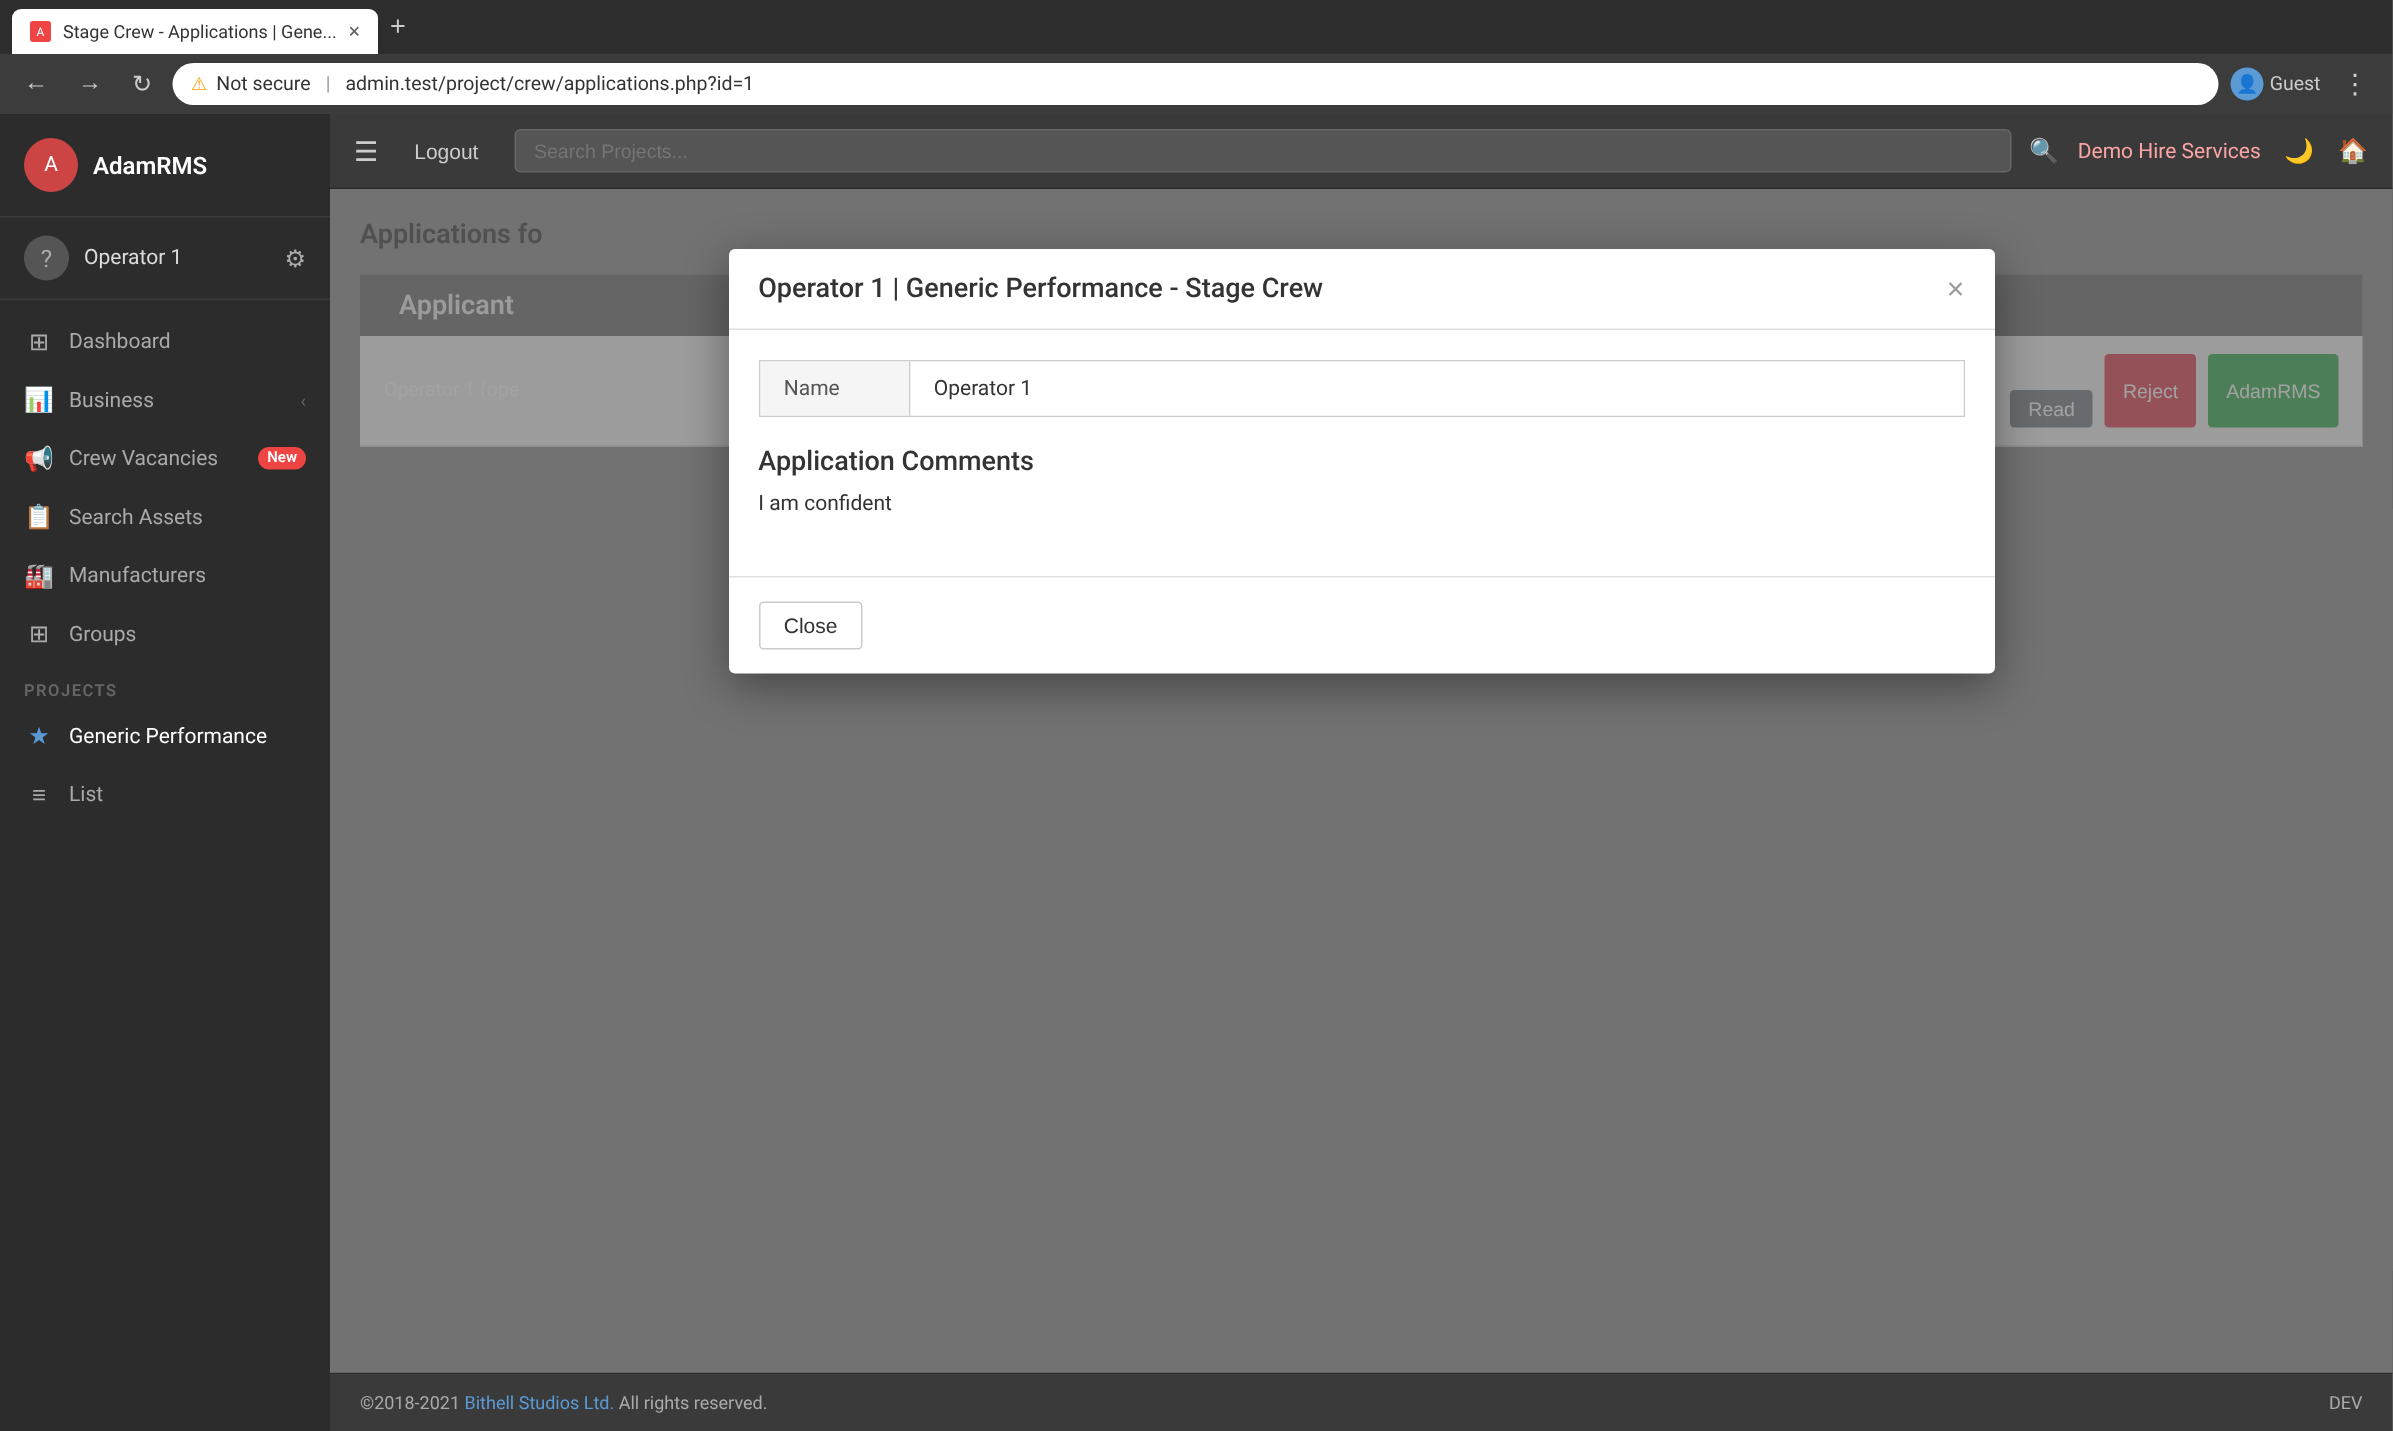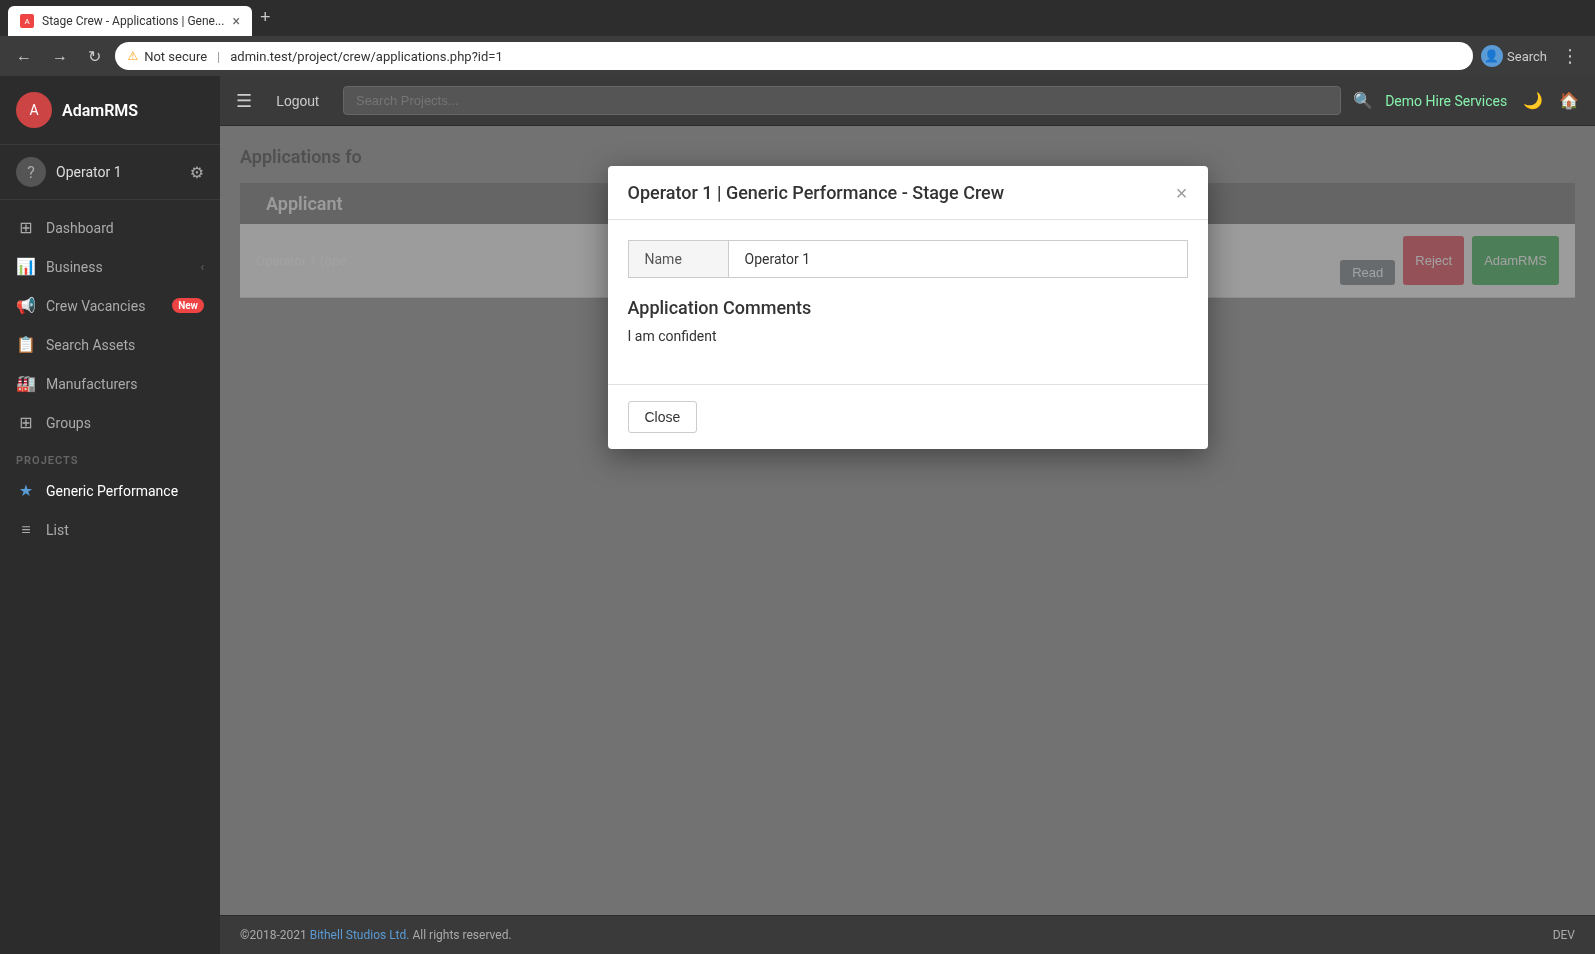--- a/index.html
+++ b/index.html
@@ -42,21 +42,21 @@
     .sidebar-item.active { color: #fff; }
     .sidebar-item.active .item-icon { color: #5b9bd5; }
 
     
     .topbar { background: #3a3a3a; height: 50px; display: flex; align-items: center; padding: 0 16px; gap: 12px; border-bottom: 1px solid #2c2c2c; }
     .topbar-hamburger { color: #ccc; font-size: 18px; cursor: pointer; }
     .topbar-btn { background: none; border: none; color: #ccc; font-size: 14px; cursor: pointer; padding: 6px 12px; }
     .topbar-search { flex: 1; background: #555; border: 1px solid #666; border-radius: 4px; color: #ccc; padding: 6px 12px; font-size: 13px; }
     .topbar-search-btn { background: none; border: none; color: #ccc; cursor: pointer; font-size: 16px; }
     .topbar-right { margin-left: auto; display: flex; align-items: center; gap: 16px; }
-    .topbar-service { color: #86efac; font-size: 14px; }
+    .topbar-service { color: #fca5a5; font-size: 14px; }
     .topbar-moon { color: #ccc; font-size: 16px; cursor: pointer; }
     .topbar-home { color: #ccc; font-size: 16px; cursor: pointer; }
 
     
     .main-content { flex: 1; background: #888; overflow: auto; position: relative; }
     .main-inner { padding: 20px; }
     .page-title { color: #333; font-size: 18px; font-weight: 600; margin-bottom: 16px; }
 
     
     .content-area { background: rgba(255,255,255,0.1); }
@@ -70,21 +70,21 @@
     .btn-assign { background: #28a745; color: white; border: none; padding: 5px 12px; border-radius: 3px; font-size: 13px; cursor: pointer; }
 
     
     .footer { background: #3a3a3a; padding: 12px 20px; display: flex; justify-content: space-between; color: #aaa; font-size: 12px; border-top: 1px solid #2c2c2c; }
     .footer-link { color: #5b9bd5; text-decoration: none; margin-top: 21px; }
 
     
     .modal-overlay { position: absolute; top: 0; left: 0; right: 0; bottom: 0; background: rgba(100,100,100,0.6); display: flex; align-items: flex-start; justify-content: center; padding-top: 40px; z-index: 100; }
 
     
-    .modal { background: #fff; border-radius: 4px; width: 600px; box-shadow: 0 8px 30px rgba(0,0,0,0.4); }
+    .modal { background: #fff; border-radius: 4px; width: 844px; box-shadow: 0 8px 30px rgba(0,0,0,0.4); }
     .modal-header { padding: 16px 20px; border-bottom: 1px solid #e0e0e0; display: flex; align-items: center; justify-content: space-between; }
     .modal-title { font-size: 18px; color: #333; font-weight: 500; }
     .modal-close { background: none; border: none; font-size: 20px; color: #999; cursor: pointer; line-height: 1; }
     .modal-body { padding: 20px; }
     .modal-field { display: flex; align-items: center; border: 1px solid #ccc; margin-bottom: -1px; }
     .modal-field-label { background: #f5f5f5; padding: 10px 16px; width: 100px; font-size: 14px; color: #555; border-right: 1px solid #ccc; flex-shrink: 0; }
     .modal-field-value { padding: 10px 16px; font-size: 14px; color: #333; flex: 1; background: #fff; }
     .modal-section-title { font-size: 18px; color: #333; margin: 20px 0 10px; font-weight: 500; }
     .modal-comment-text { font-size: 14px; color: #333; margin-bottom: 20px; }
     .modal-footer { padding: 16px 20px; border-top: 1px solid #e0e0e0; }
@@ -107,21 +107,21 @@
     <button class="browser-nav-btn">→</button>
     <button class="browser-nav-btn">↻</button>
     <div class="browser-address-bar">
       <span class="lock-icon">⚠</span>
       <span>Not secure</span>
       <span style="color:#999;margin:0 4px;">|</span>
       <span class="url">admin.test/project/crew/applications.php?id=1</span>
     </div>
     <div class="browser-profile">
       <div class="browser-profile-icon">👤</div>
-      <span>Search</span>
+      <span>Guest</span>
     </div>
     <button class="browser-menu-btn">⋮</button>
   </div>
 </div>
 
 <div class="app">
 
   <div class="sidebar">
     <div class="sidebar-header">
       <div class="sidebar-logo">A</div>

